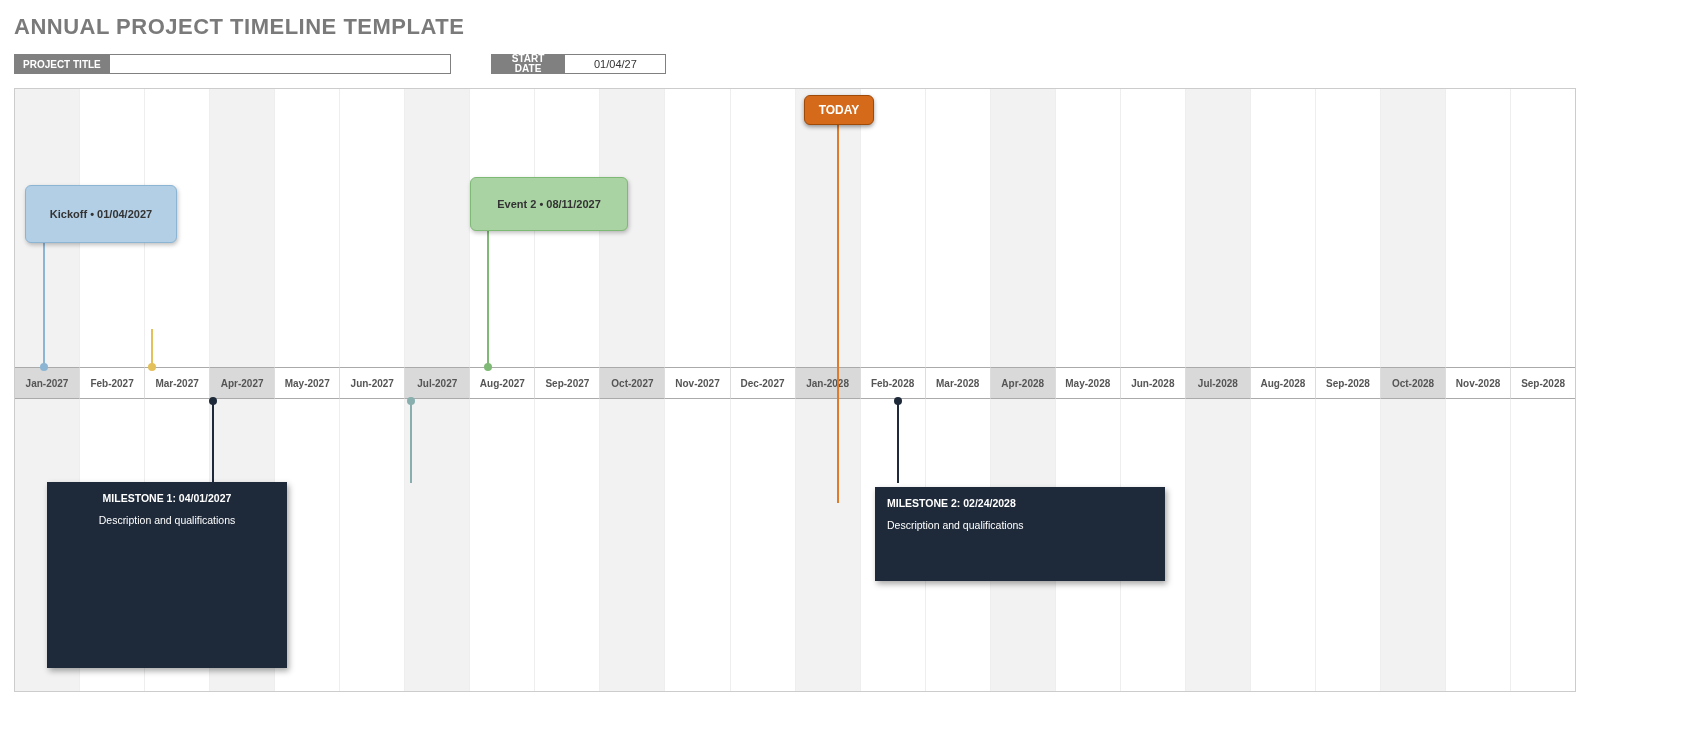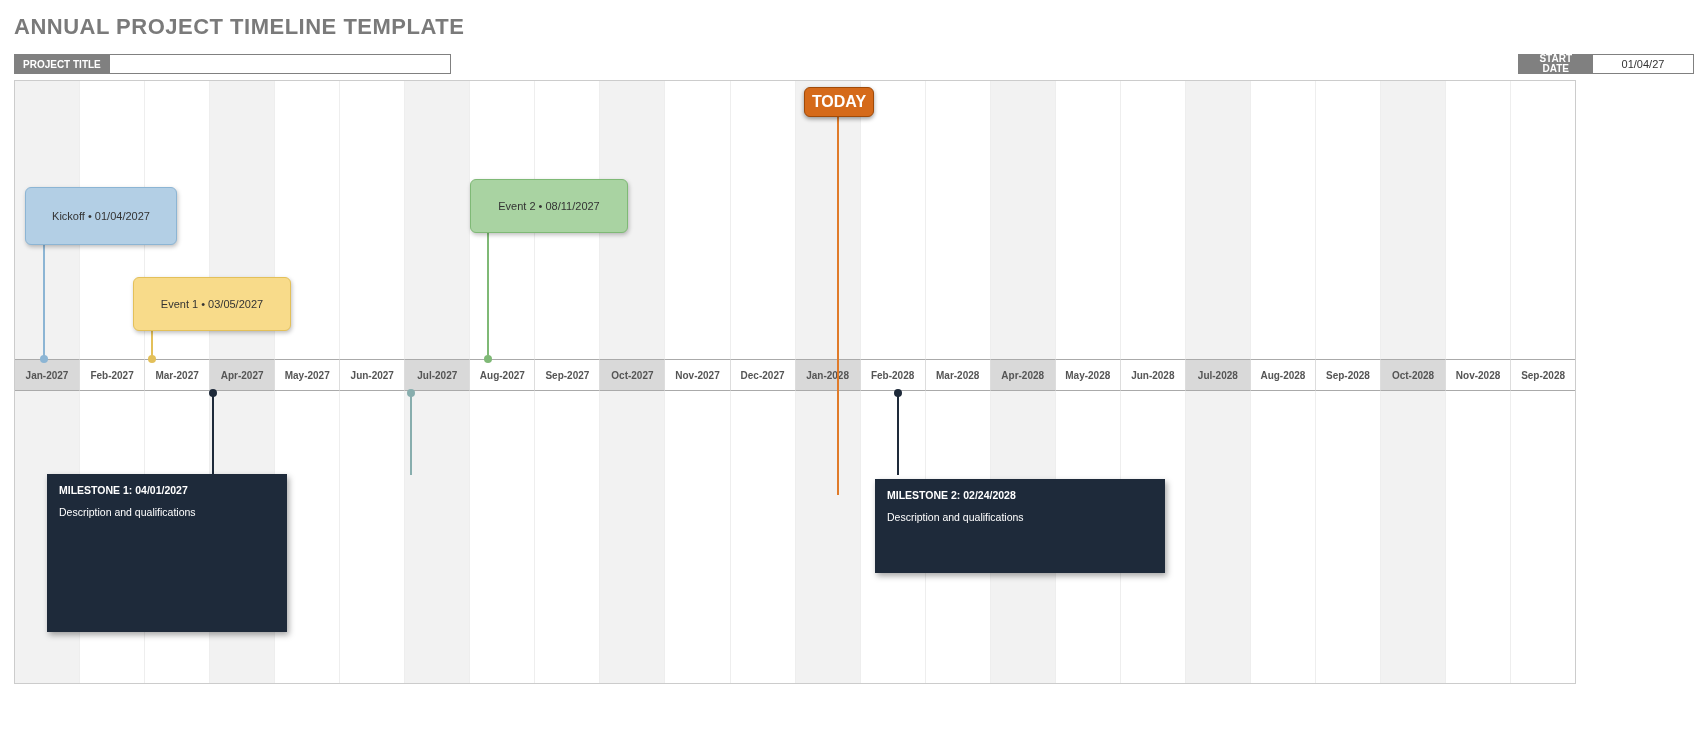--- a/index.html
+++ b/index.html
@@ -12,22 +12,22 @@
 .page-title {
   font-size: 22px;
   font-weight: bold;
   color: #7a7a7a;
   letter-spacing: 0.5px;
   margin: 0 0 14px 0;
 }
 .header-row {
   display: flex;
   align-items: center;
-  margin-bottom: 6px;
-  justify-content: space-between;
+  gap: 40px;
+  margin-bottom: 14px;
 }
 .fieldpair {
   display: flex;
   align-items: stretch;
   height: 20px;
 }
 .fieldpair .label {
   background: #808080;
   color: #fff;
   font-size: 10px;
@@ -106,49 +106,48 @@
   top: 6px;
   left: -34px;
   width: 68px;
   height: 28px;
   background: #d56a1a;
   border: 1px solid #a04a08;
   border-radius: 6px;
   box-shadow: 0 2px 4px rgba(0,0,0,0.4);
   color: #fff;
   font-weight: bold;
-  font-size: 16px;
+  font-size: 12px;
   display: flex;
   align-items: center;
   justify-content: center;
   z-index: 5;
 }
 .today-line {
   position: absolute;
   top: 34px;
   left: -1px;
   width: 2px;
   height: 380px;
   background: #e07b2a;
   z-index: 4;
 }
 
 .event-card {
   position: absolute;
   border-radius: 6px;
   box-shadow: 1px 2px 4px rgba(0,0,0,0.25);
   font-size: 11px;
-  font-weight: normal;
+  font-weight: bold;
   display: flex;
   align-items: center;
   justify-content: center;
   box-sizing: border-box;
   padding: 4px;
   z-index: 3;
-  margin-top: 10px;
 }
 .connector {
   position: absolute;
   width: 2px;
   z-index: 2;
 }
 .dot {
   position: absolute;
   width: 8px;
   height: 8px;
@@ -261,34 +260,33 @@
 
   <div class="today-marker" style="left:823px;">
     <div class="today-label">TODAY</div>
     <div class="today-line"></div>
   </div>
 
   <div class="event-card" style="left:10px; top:96px; width:152px; height:58px; background:#b3cfe5; border:1px solid #8cb5d4;">Kickoff • 01/04/2027</div>
   <div class="connector" style="left:28px; top:154px; height:124px; background:#8cb5d4;"></div>
   <div class="dot" style="left:25px; top:274px; background:#8cb5d4;"></div>
 
-  <div class="event-card" style="left:118px; top:186px; width:158px; height:54px; background:#f8db8a; border:1px solid #e3c05a;">Event 1 • 03/05/2027</div>
   <div class="connector" style="left:136px; top:240px; height:38px; background:#e3c05a;"></div>
   <div class="dot" style="left:133px; top:274px; background:#e3c05a;"></div>
 
   <div class="event-card" style="left:455px; top:88px; width:158px; height:54px; background:#a9d3a2; border:1px solid #7fb976;">Event 2 • 08/11/2027</div>
   <div class="connector" style="left:472px; top:142px; height:136px; background:#7fb976;"></div>
   <div class="dot" style="left:469px; top:274px; background:#7fb976;"></div>
 
   <div class="connector" style="left:395px; top:310px; height:84px; background:#88aeae;"></div>
   <div class="dot" style="left:392px; top:308px; background:#88aeae;"></div>
 
   <div class="m-connector" style="left:197px; top:310px; height:84px;"></div>
   <div class="m-dot" style="left:194px; top:308px;"></div>
-  <div class="milestone-card" style="left:32px; top:393px; width:240px; height:158px;">
+  <div class="milestone-card" style="left:32px; top:393px; width:240px; height:186px;text-align:center;">
     <div class="m-title">MILESTONE 1: 04/01/2027</div>
     <div>Description and qualifications</div>
   </div>
 
   <div class="m-connector" style="left:882px; top:310px; height:84px;"></div>
   <div class="m-dot" style="left:879px; top:308px;"></div>
   <div class="milestone-card" style="left:860px; top:398px; width:290px; height:94px;">
     <div class="m-title">MILESTONE 2: 02/24/2028</div>
     <div>Description and qualifications</div>
   </div>

